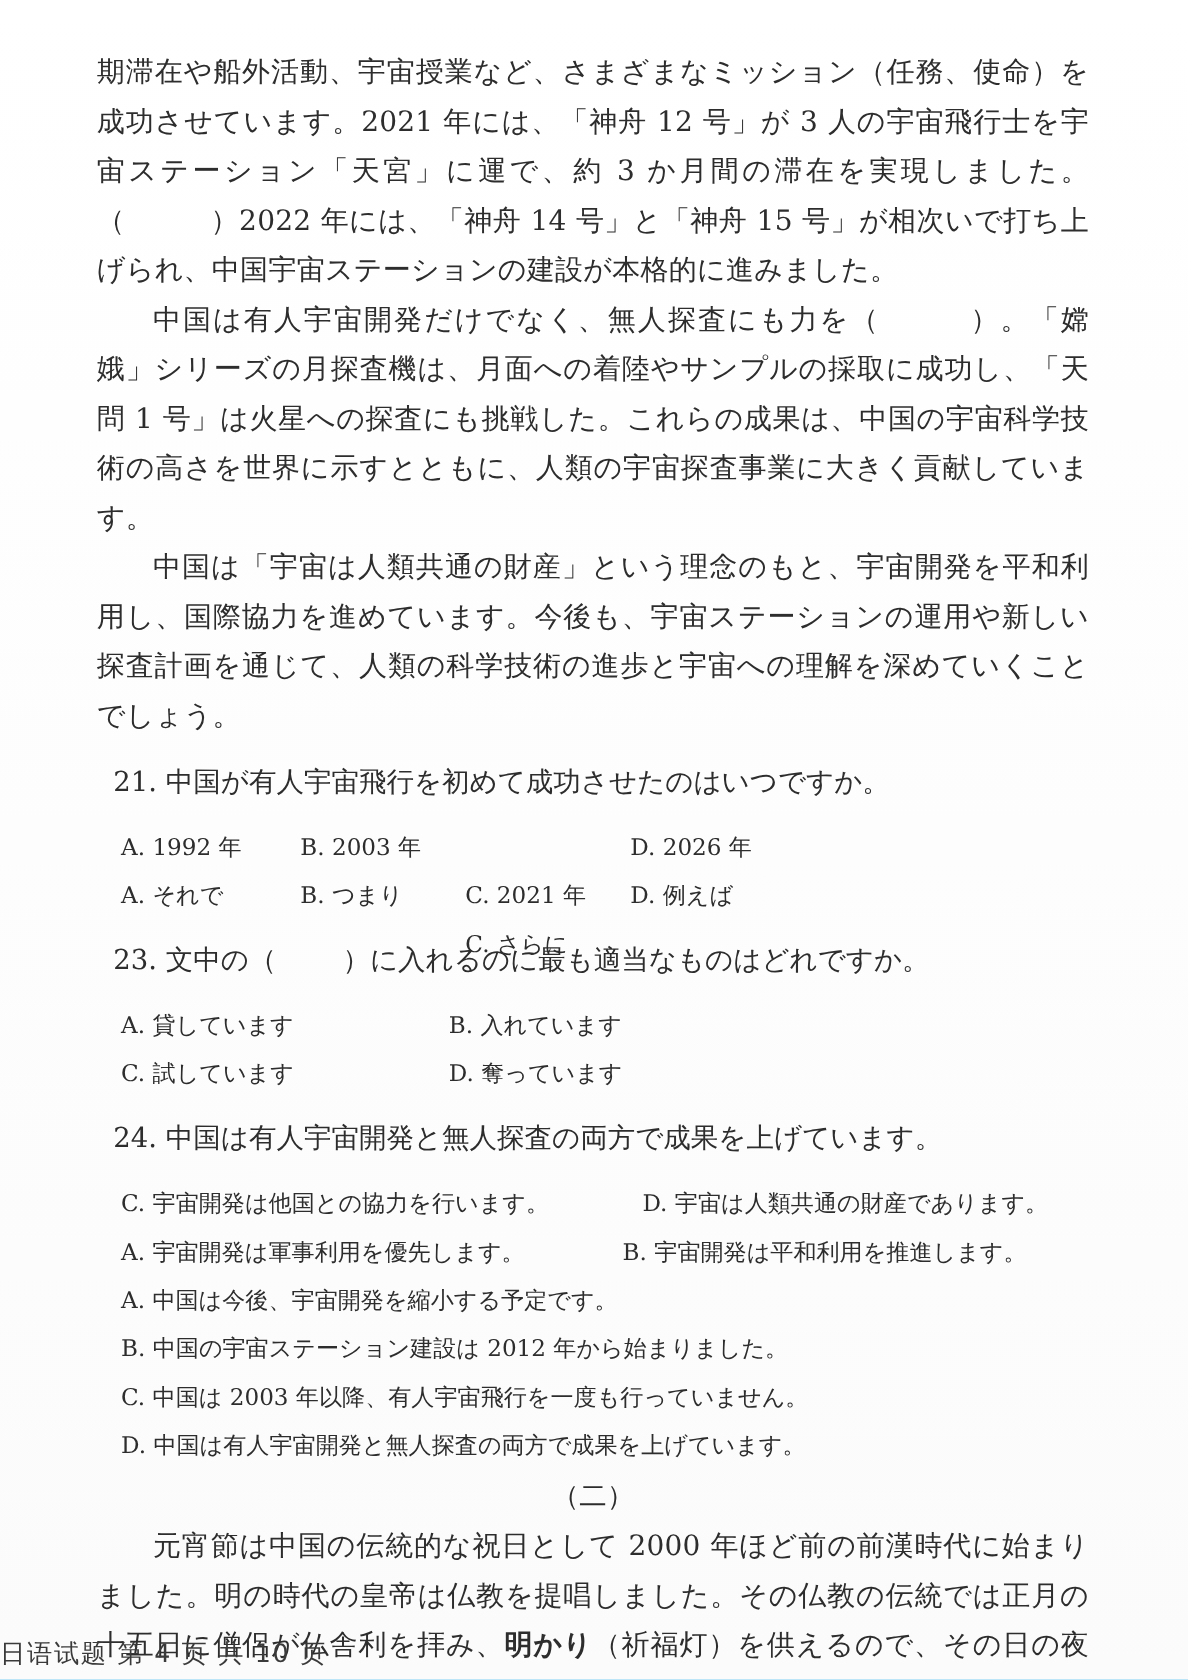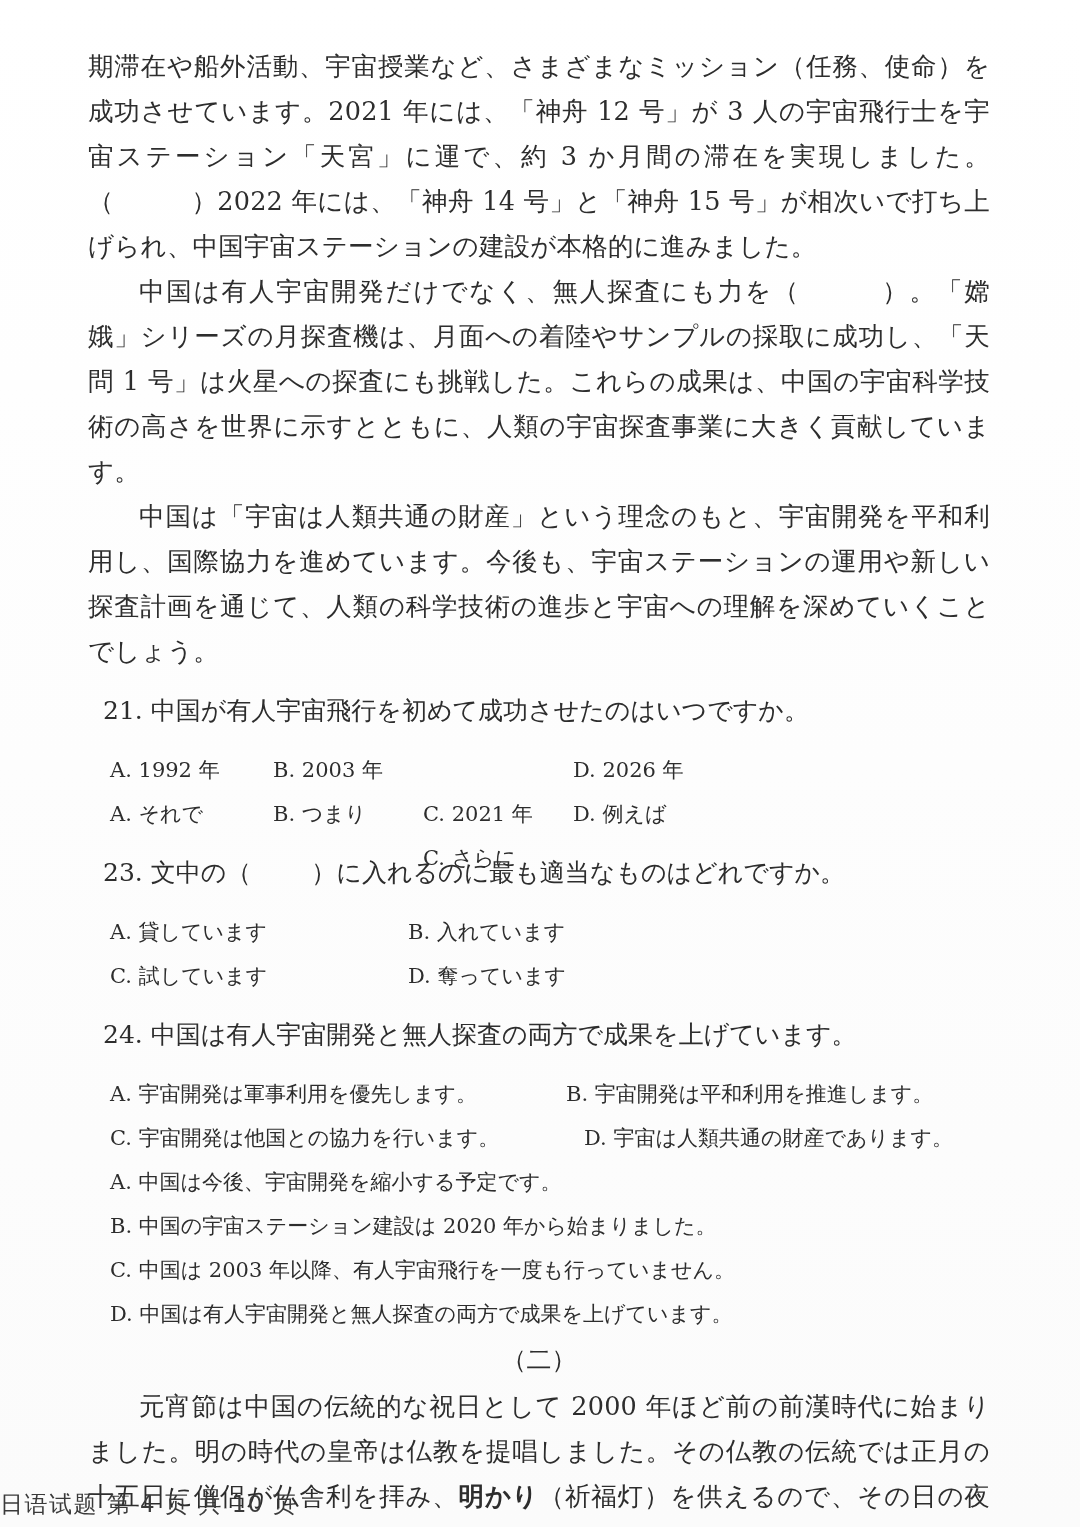--- a/index.html
+++ b/index.html
@@ -156,35 +156,35 @@
       </div>
       <div class="opt-row">
         <span class="opt c-a2"><span>C.</span>&nbsp;<span>試しています</span></span>
         <span class="opt c-b2"><span>D.</span>&nbsp;<span>奪っています</span></span>
       </div>
     </div>
 
     <div>
       <p class="q-stem"><span>24.</span>&nbsp;<span>中国は有人宇宙開発と無人探査の両方で成果を上げています。</span></p>
       <div class="opt-row">
+        <span class="opt c-a2w"><span>C.</span>&nbsp;<span>宇宙開発は他国との協力を行います。</span></span>
+        <span class="opt" style="left:496px;"><span>D.</span>&nbsp;<span>宇宙は人類共通の財産であります。</span></span>
+      </div>
+      <div class="opt-row">
         <span class="opt c-a2w"><span>A.</span>&nbsp;<span>宇宙開発は軍事利用を優先します。</span></span>
         <span class="opt c-b2w"><span>B.</span>&nbsp;<span>宇宙開発は平和利用を推進します。</span></span>
-      </div>
-      <div class="opt-row">
-        <span class="opt c-a2w"><span>C.</span>&nbsp;<span>宇宙開発は他国との協力を行います。</span></span>
-        <span class="opt" style="left:496px;"><span>D.</span>&nbsp;<span>宇宙は人類共通の財産であります。</span></span>
       </div>
     </div>
 
     <div>
       <div class="opt-row">
         <span class="opt c-full"><span>A.</span>&nbsp;<span>中国は今後、宇宙開発を縮小する予定です。</span></span>
       </div>
       <div class="opt-row">
-        <span class="opt c-full"><span>B.</span>&nbsp;<span>中国の宇宙ステーション建設は 2020 年から始まりました。</span></span>
+        <span class="opt c-full"><span>B.</span>&nbsp;<span>中国の宇宙ステーション建設は 2012 年から始まりました。</span></span>
       </div>
       <div class="opt-row">
         <span class="opt c-full"><span>C.</span>&nbsp;<span>中国は 2003 年以降、有人宇宙飛行を一度も行っていません。</span></span>
       </div>
       <div class="opt-row">
         <span class="opt c-full"><span>D.</span>&nbsp;<span>中国は有人宇宙開発と無人探査の両方で成果を上げています。</span></span>
       </div>
     </div>
 
     <p class="sec-head">（二）</p>

